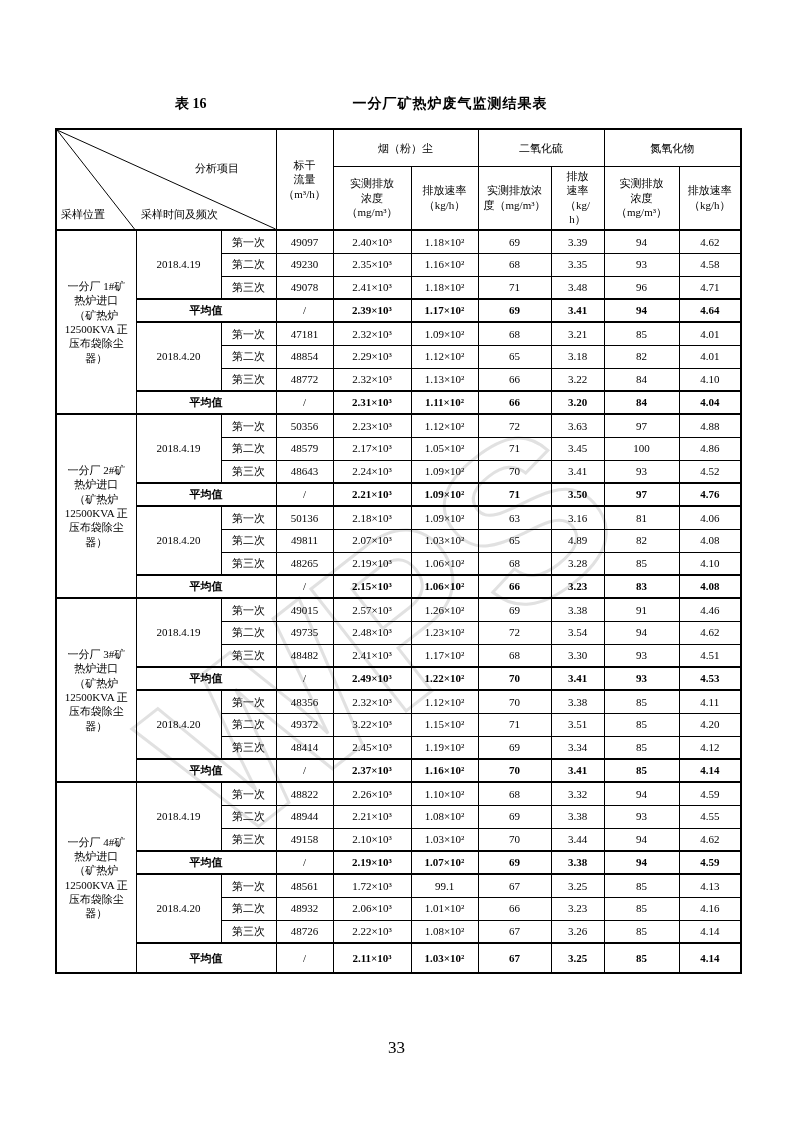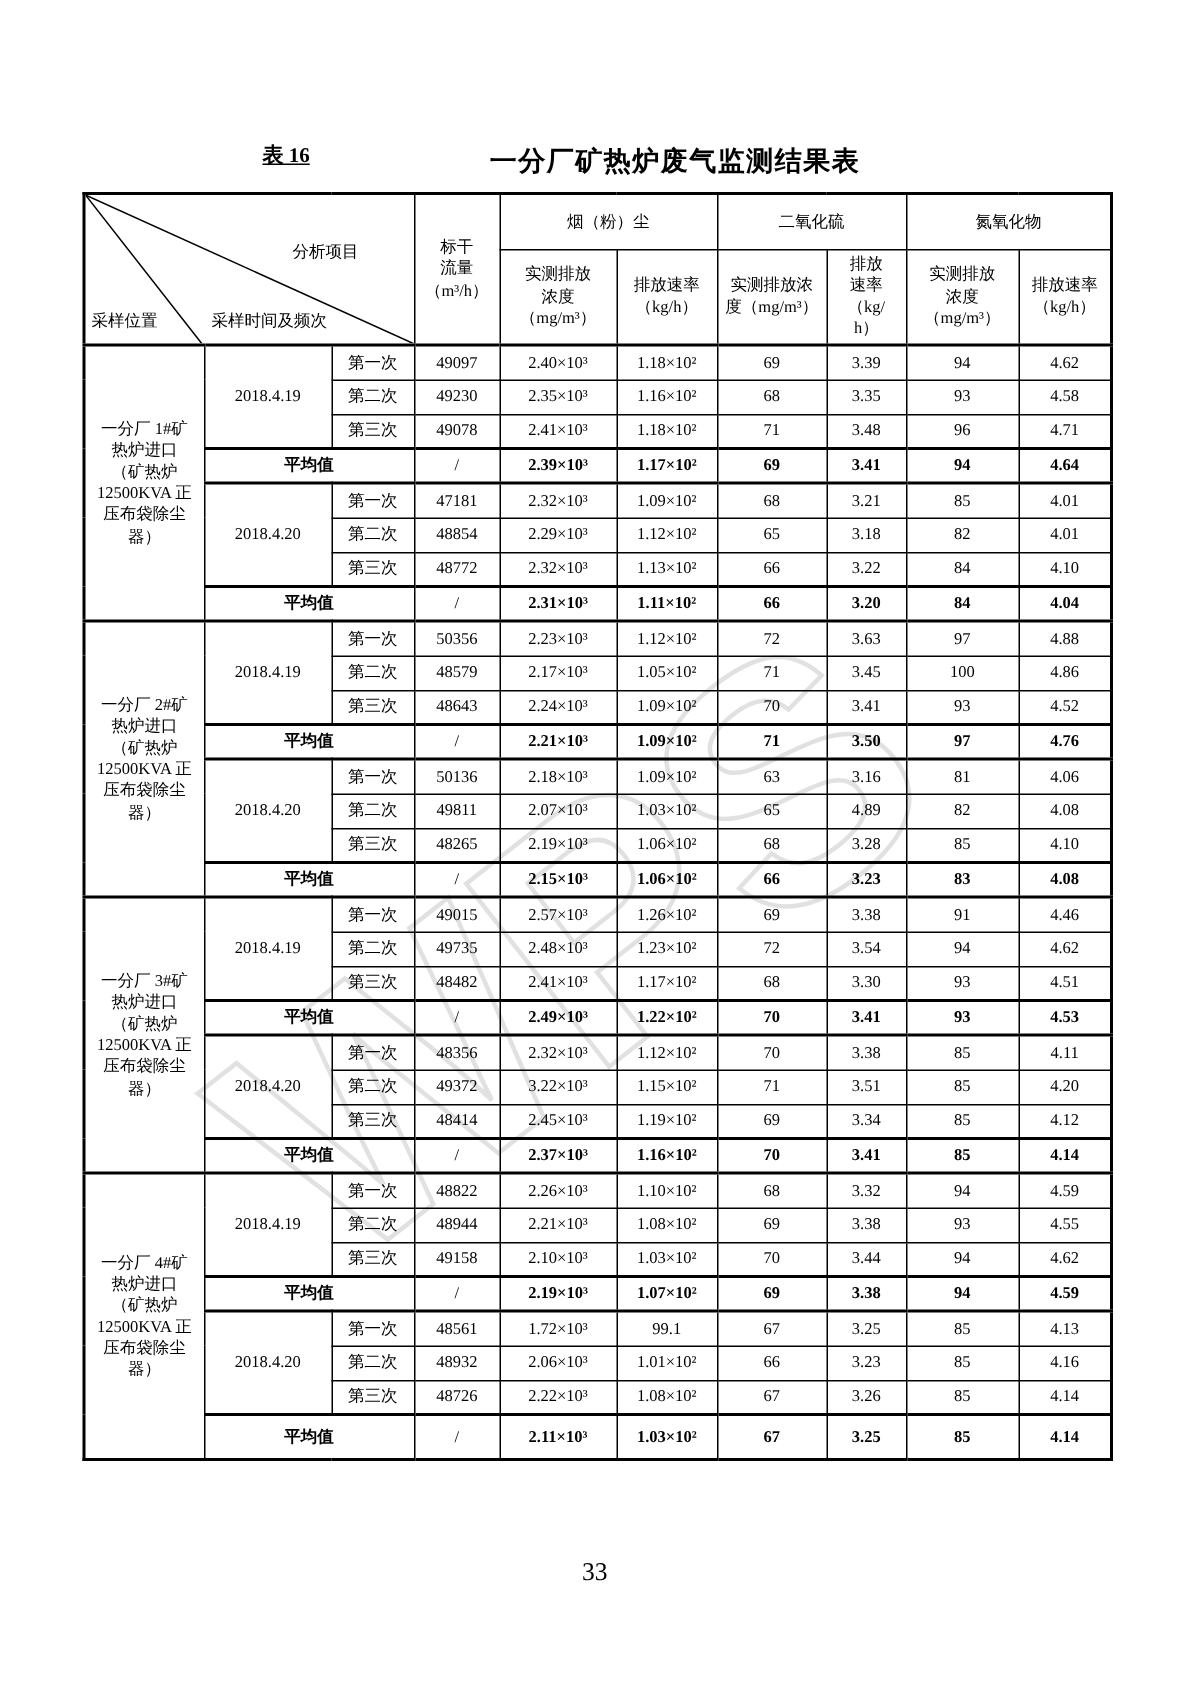--- a/index.html
+++ b/index.html
@@ -2,23 +2,23 @@
 <html><head>
 <meta charset="utf-8">
 <style>
   html,body{margin:0;padding:0;}
   body{
     width:793px;height:1122px;background:#ffffff;position:relative;overflow:hidden;
     font-family:"Liberation Serif","DejaVu Serif",serif;color:#000;
   }
   .page{position:absolute;inset:0;}
   
-  .table-label{position:absolute;left:175px;top:95px;font-size:14px;font-weight:bold;text-decoration:underline;}
+  .table-label{position:absolute;left:175px;top:95px;font-size:14px;font-weight:bold;}
   .page-title{position:absolute;left:450px;top:95px;transform:translateX(-50%);
-    font-size:18px;font-weight:bold;letter-spacing:1px;white-space:nowrap;}
+    font-size:14px;font-weight:bold;letter-spacing:1px;white-space:nowrap;}
   
   .watermark{position:absolute;left:45px;top:350px;pointer-events:none;opacity:0.55;}
   
   table.results{
     position:absolute;left:55px;top:128px;width:685px;
     border-collapse:collapse;table-layout:fixed;border:2px solid #000;
   }
   table.results td{
     border:1px solid #000;text-align:center;vertical-align:middle;
     padding:0 2px;font-size:11px;line-height:1.3;overflow:hidden;

